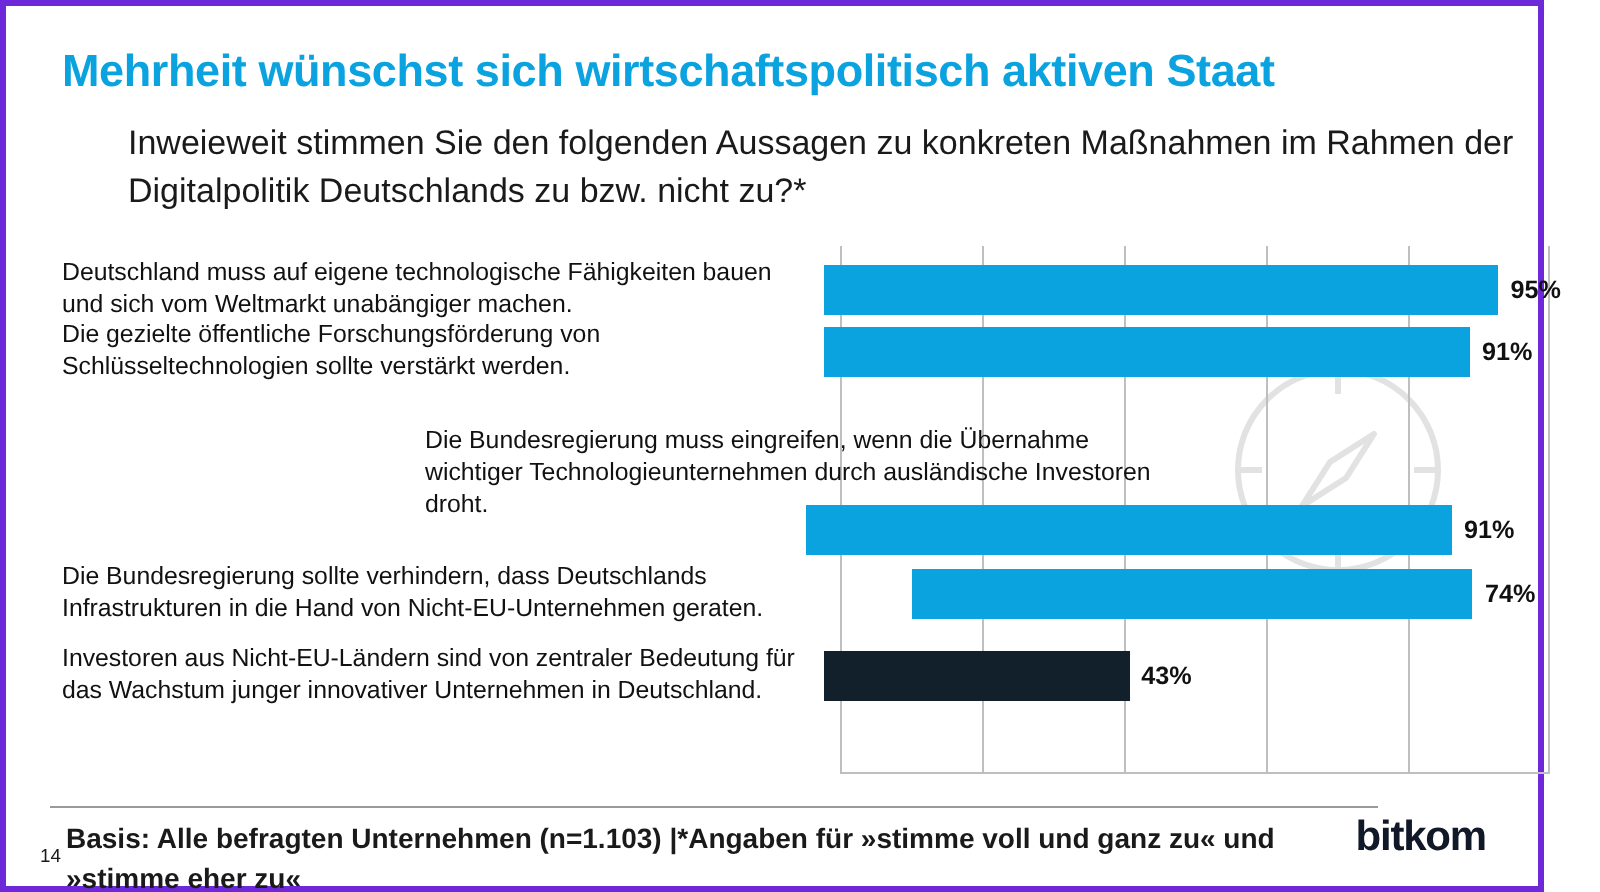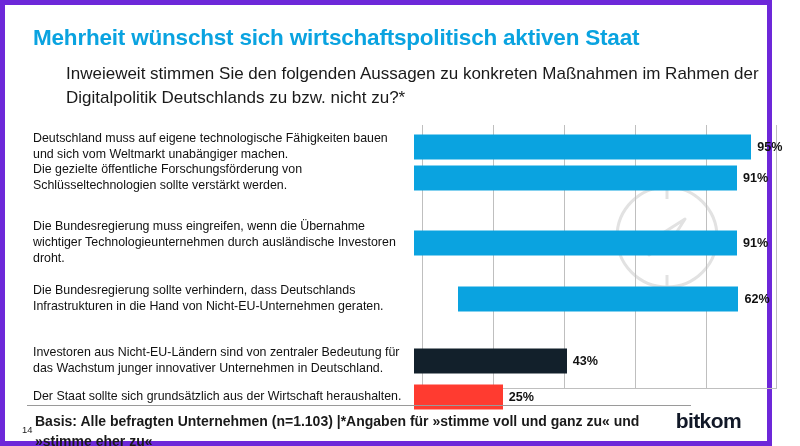--- a/index.html
+++ b/index.html
@@ -12,21 +12,21 @@
     background: #ffffff;
     font-family: "Liberation Sans", sans-serif;
     overflow: hidden;
     position: relative;
   }
   #slide {
     position: relative;
     width: 772px;
     height: 446px;
     box-sizing: border-box;
-    border: 5px solid #6d28d9;
+    border: 3px solid #6d28d9;
     background: #ffffff;
   }
   
   .title {
     position: absolute;
     left: 28px;
     top: 20px;
     font-size: 22.5px;
     font-weight: bold;
     color: #0aa3e0;
@@ -198,46 +198,39 @@
             <div class="bar-value" style="left: 343.25px;">95%</div>
           </div>
         </div>
         <div class="row" style="top: 32px; height: 42px;">
           <div class="row-label">Die gezielte öffentliche Forschungsförderung von Schlüsseltechnologien sollte verstärkt werden.</div>
           <div class="row-bar-wrap">
             <div class="bar" style="width: 323.05px; background: rgb(10, 163, 224);"></div>
             <div class="bar-value" style="left: 329.05px;">91%</div>
           </div>
         </div>
-        <div class="row" style="top: 90px; height: 56px;">
+        <div class="row" style="top: 90px; height: 56px; flex-direction: column;">
           <div class="row-label">Die Bundesregierung muss eingreifen, wenn die Übernahme wichtiger Technologieunternehmen durch ausländische Investoren droht.</div>
           <div class="row-bar-wrap">
             <div class="bar" style="width: 323.05px; background: rgb(10, 163, 224);"></div>
             <div class="bar-value" style="left: 329.05px;">91%</div>
           </div>
         </div>
         <div class="row" style="top: 146px; height: 56px; gap: 44px;">
           <div class="row-label">Die Bundesregierung sollte verhindern, dass Deutschlands Infrastrukturen in die Hand von Nicht-EU-Unternehmen geraten.</div>
           <div class="row-bar-wrap">
             <div class="bar" style="width: 280.45px; background: rgb(10, 163, 224);"></div>
-            <div class="bar-value" style="left: 286.45px;">62%</div>
-          </div>
-        </div>
-        <div class="row" style="top: 209px; height: 54px;">
+            <div class="bar-value" style="left: 286.45px;">74%</div>
+          </div>
+        </div>
+        <div class="row" style="top: 188px; height: 54px;">
           <div class="row-label">Investoren aus Nicht-EU-Ländern sind von zentraler Bedeutung für das Wachstum junger innovativer Unternehmen in Deutschland.</div>
           <div class="row-bar-wrap">
             <div class="bar" style="width: 152.65px; background: rgb(18, 32, 43);"></div>
             <div class="bar-value" style="left: 158.65px; text-align: right;">43%</div>
-          </div>
-        </div>
-        <div class="row" style="top: 252px; height: 40px;">
-          <div class="row-label">Der Staat sollte sich grundsätzlich aus der Wirtschaft heraushalten.</div>
-          <div class="row-bar-wrap">
-            <div class="bar" style="width: 88.75px; background: rgb(255, 59, 48);"></div>
-            <div class="bar-value" style="left: 94.75px;">25%</div>
           </div>
         </div>
       </div>
   </div>
 
   <div class="footer-rule"></div>
   <div class="footnote">
     <div>Basis: Alle befragten Unternehmen (n=1.103) |*Angaben für »stimme voll und ganz zu« und »stimme eher zu«</div>
     <div>Quelle: Bitkom Research 2021</div>
   </div>

